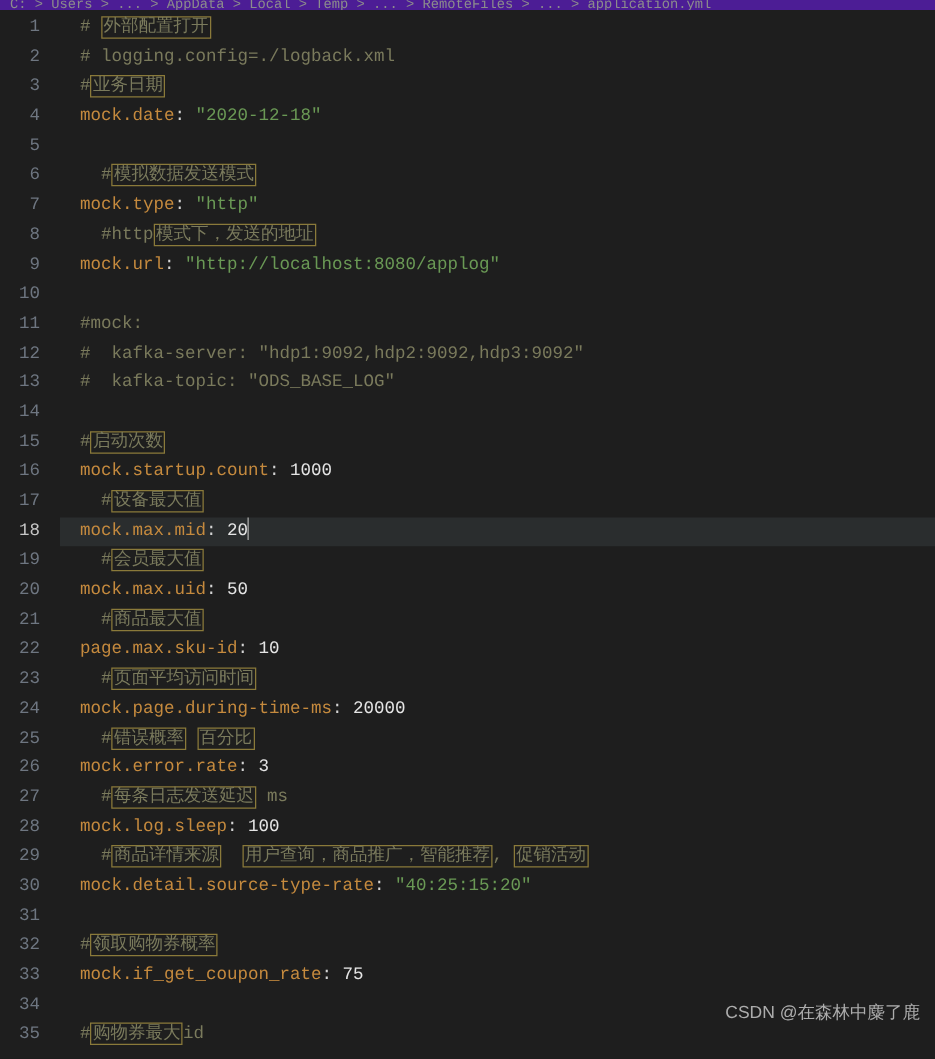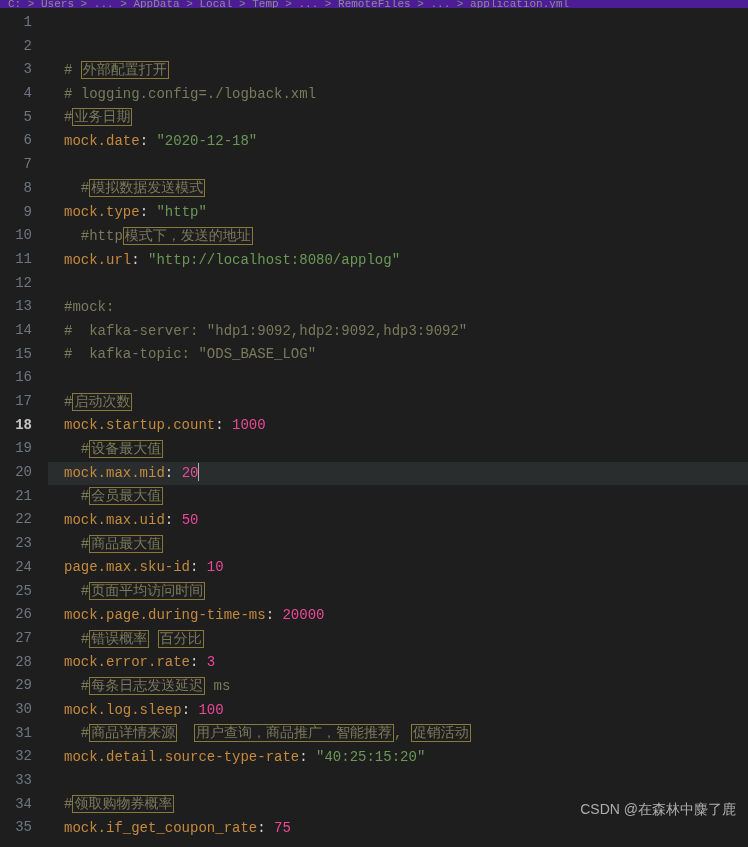--- a/index.html
+++ b/index.html
@@ -40,43 +40,41 @@
       user-select: none;
       padding-top: 3px;
     }
     .gutter .ln {
       height: 23.7px;
       line-height: 23.7px;
       padding-right: 16px;
     }
     .gutter .ln.active {
       color: #c6c6c6;
-      font-weight: bold;
     }
     .code {
       flex: 1;
       padding-top: 3px;
       position: relative;
-      margin-top: 48px;
     }
     .line {
       height: 23.7px;
       line-height: 23.7px;
       white-space: pre;
       padding-left: 16px;
       position: relative;
     }
     .line.highlight {
       background: #2a2d2e;
     }
     .comment { color: #7a7a5c; }
     .key { color: #c58a3e; }
     .punct { color: #d4d4d4; }
     .string { color: #6a9955; }
-    .number { color: #ec4899; }
+    .number { color: #e5e5e5; }
     .url-link { color: #6a9955; }
     .cjk-box {
       border: 1px solid #8a7a3a;
       padding: 0 1px;
     }
     .cursor {
       display: inline-block;
       width: 1px;
       height: 18px;
       background: #aeafad;

